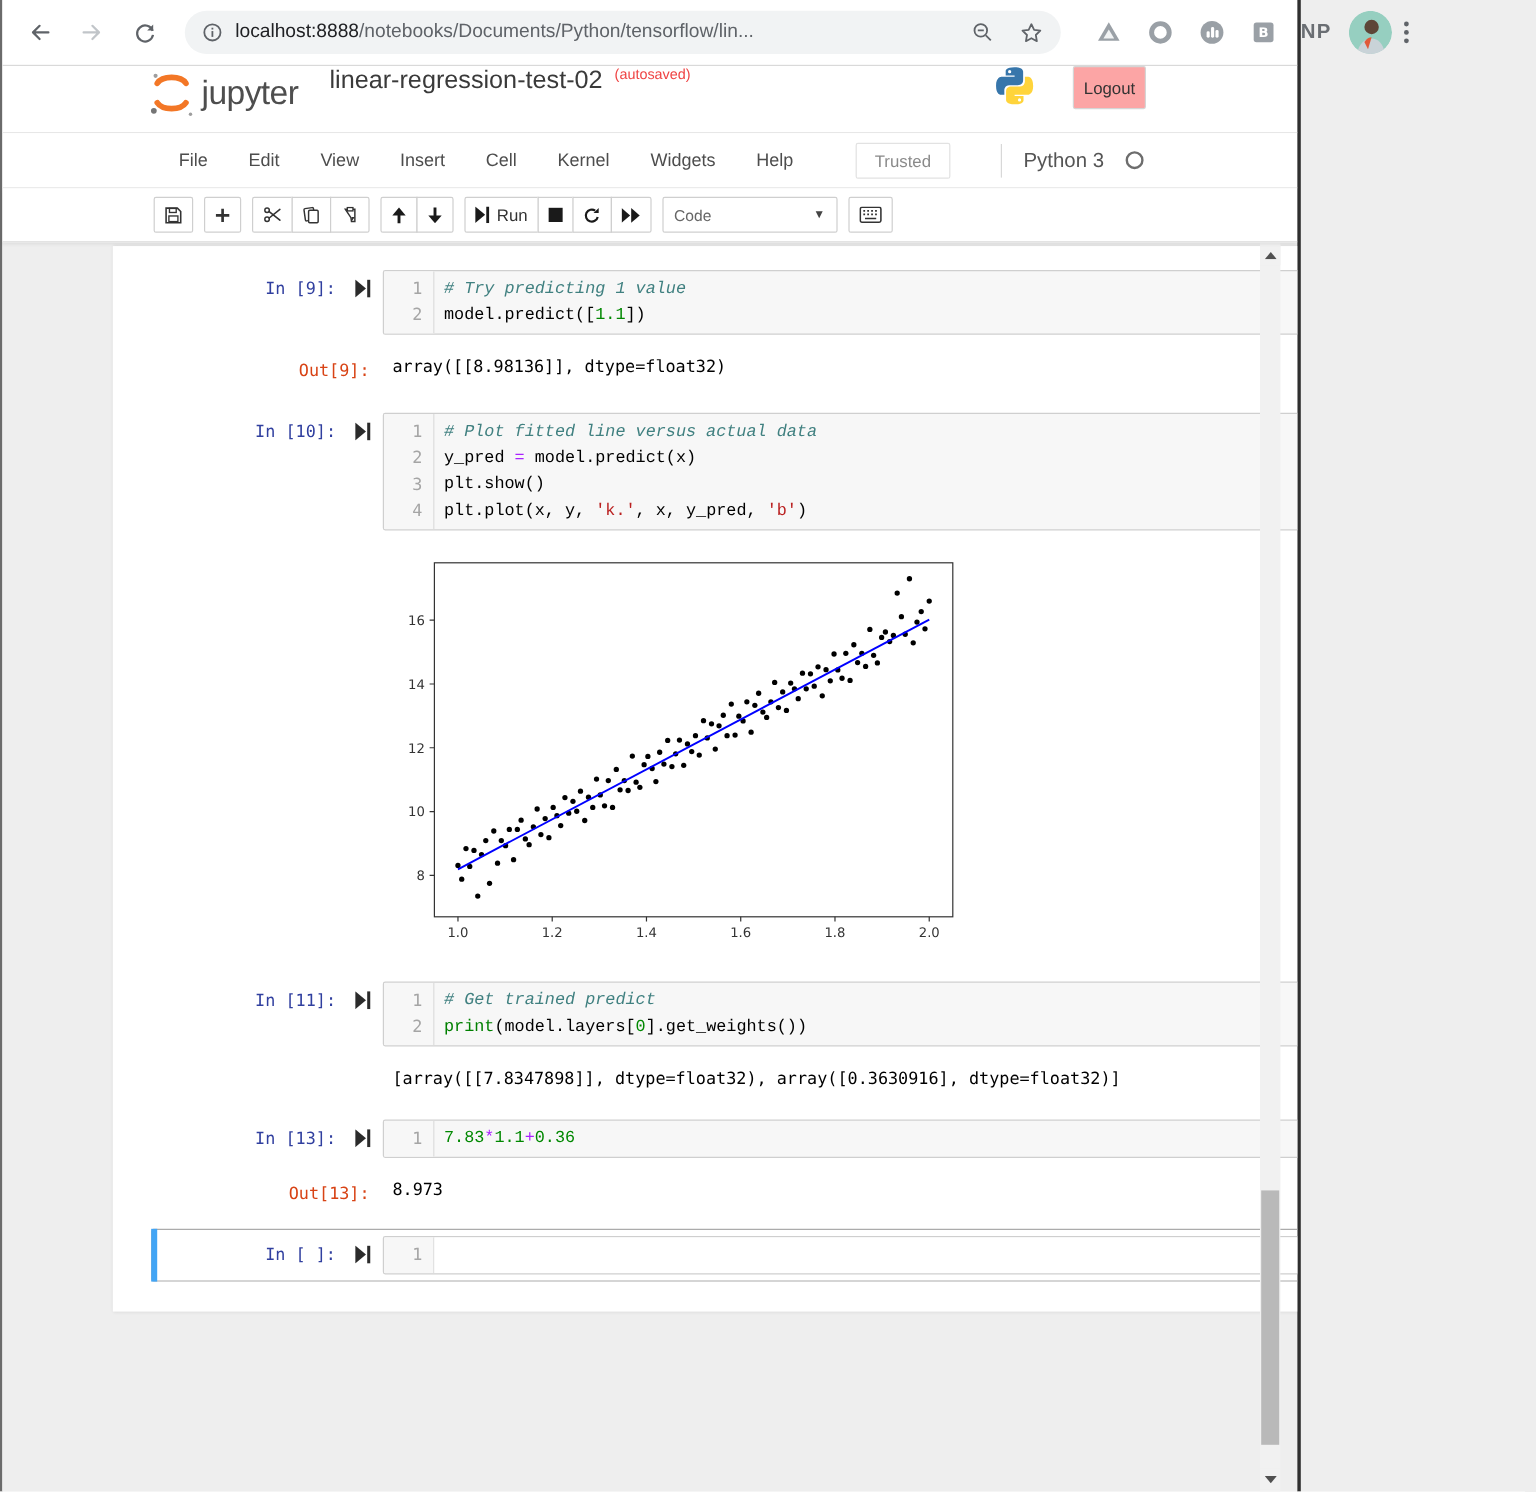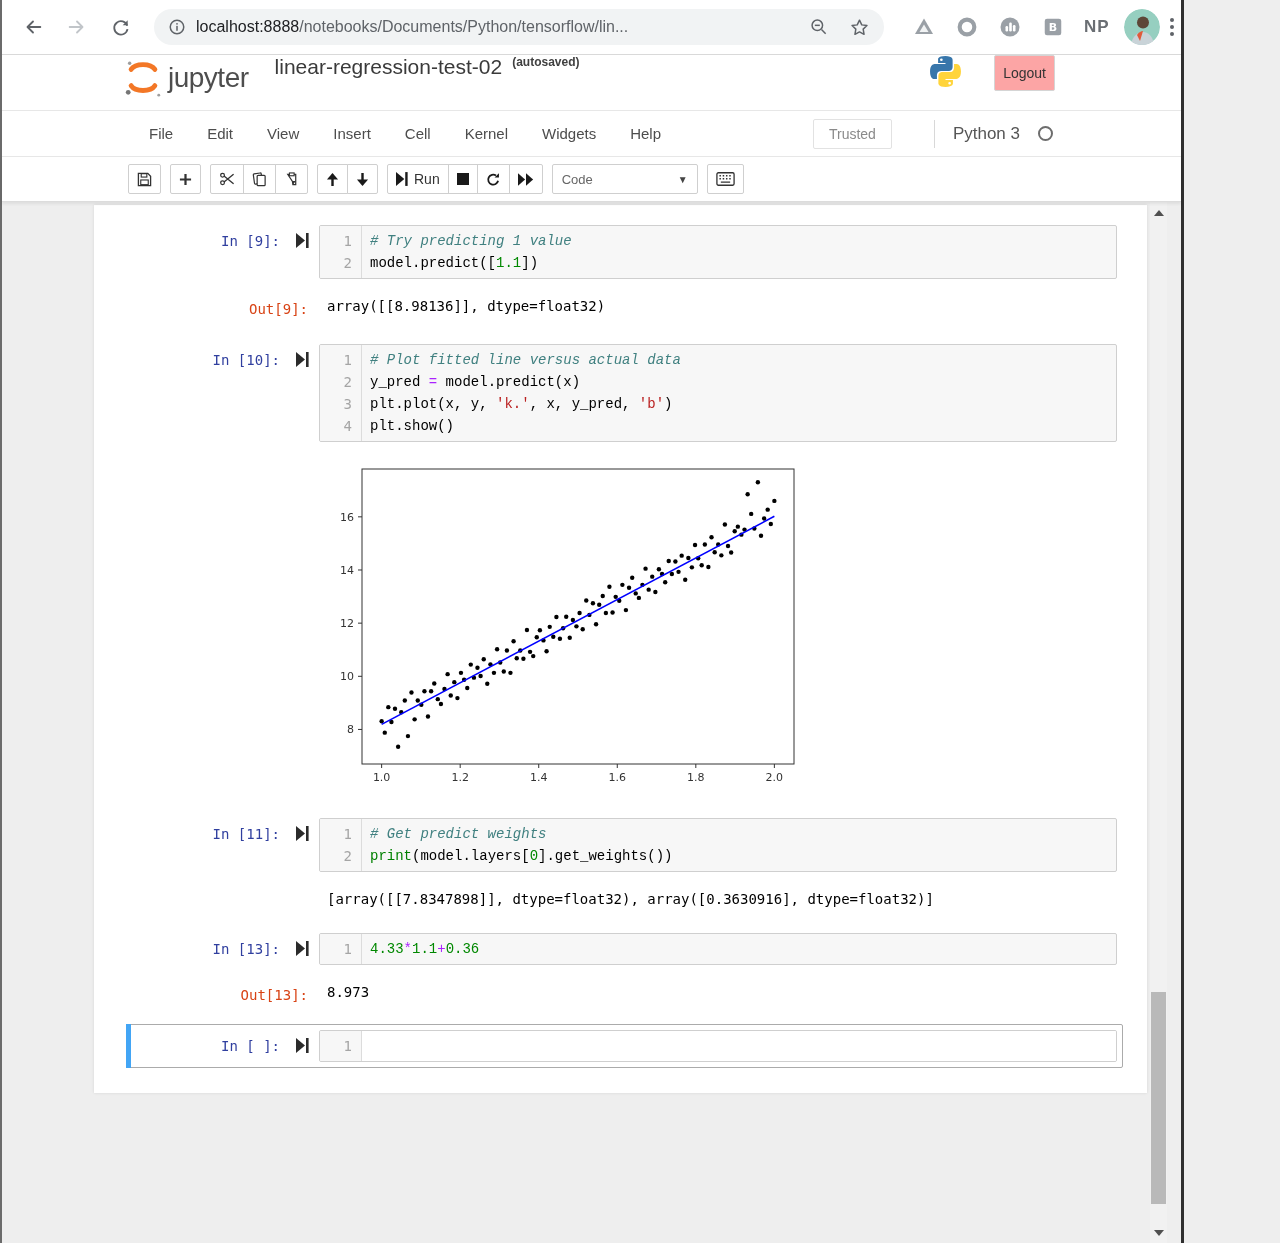--- a/index.html
+++ b/index.html
@@ -1,18 +1,18 @@
 <!DOCTYPE html>
 <html><head>
 <meta charset="utf-8">
 <style>
   * { box-sizing: border-box; margin: 0; padding: 0; }
   html,body { width:1280px; height:1243px; overflow:hidden; }
   body { font-family:"Liberation Sans", sans-serif; background:#eee; }
-  .window { width:1184px; height:1243px; display:flex; flex-direction:column;
+  .window { width:1084px; height:1243px; display:flex; flex-direction:column;
             border-left:2px solid #6b6b6b; border-right:3px solid #2f2f2f; background:#fff; }
 
   
   .chrome { height:55px; flex:none; background:#fff; border-bottom:1px solid #d9d9d9;
             display:flex; align-items:center; padding:0 10px 0 14px; }
   .navbtn { width:34px; height:34px; display:flex; align-items:center; justify-content:center;
             border-radius:50%; margin-right:10px; cursor:pointer; flex:none; }
   .omnibox { flex:none; width:730px; height:36px; background:#f1f3f4; border-radius:18px;
              display:flex; align-items:center; padding:0 14px; margin:0 10px 0 6px; }
   .omnibox .url { font-size:16px; color:#5f6368; white-space:nowrap; overflow:hidden;
@@ -24,21 +24,21 @@
   .avatar { width:36px; height:36px; border-radius:50%; overflow:hidden; flex:none; }
   .kebab { display:flex; flex-direction:column; gap:3px; padding:6px; margin-left:4px; }
   .kebab i { width:4px; height:4px; border-radius:50%; background:#5f6368; display:block; }
 
   
   .jp-header { height:56px; flex:none; background:#fff; border-bottom:1px solid #e7e7e7;
                display:flex; align-items:flex-start; padding:0 126px 0 120px; }
   .jp-logo { display:flex; align-items:center; gap:4px; cursor:pointer; }
   .jp-logo-text { font-size:28px; color:#4e4e4e; letter-spacing:-0.5px; }
   .nb-title { font-size:21px; color:#3a3a3a; margin-left:26px; cursor:pointer; }
-  .autosave { font-size:12px; color:#404040; margin-left:10px;font-weight:bold; }
+  .autosave { font-size:12px; color:#ef4444; margin-left:10px; }
   .hdr-spacer { flex:1; }
   .logout-btn { font-size:14px; color:#333; background:#fca5a5; border:1px solid #d5d5d5;
                 border-radius:2px; padding:9px 8px; margin-left:32px; cursor:pointer; }
 
   
   .menubar { height:46px; flex:none; background:#fff; border-bottom:1px solid #e7e7e7;
              display:flex; align-items:center; padding:0 128px 0 130px; }
   .menu-item { font-size:15px; color:#4d4d4d; padding:8px 17px; cursor:pointer; }
   .menu-right { margin-left:auto; display:flex; align-items:center; gap:18px; }
   .trusted-btn { font-size:14px; color:#8a8a8a; background:#fff; border:1px solid #e2e2e2;
@@ -359,22 +359,22 @@
             <div class="input-area">
               <div class="gutter">
                 <div class="gutter-num">1</div>
                 <div class="gutter-num">2</div>
                 <div class="gutter-num">3</div>
                 <div class="gutter-num">4</div>
               </div>
               <div class="code-area">
                 <div class="code-line"><span class="tok-com"># Plot fitted line versus actual data</span></div>
                 <div class="code-line"><span class="tok-pl">y_pred </span><span class="tok-op">=</span><span class="tok-pl"> model.predict(x)</span></div>
+                <div class="code-line"><span class="tok-pl">plt.show()</span></div>
                 <div class="code-line"><span class="tok-pl">plt.plot(x, y, </span><span class="tok-str">'k.'</span><span class="tok-pl">, x, y_pred, </span><span class="tok-str">'b'</span><span class="tok-pl">)</span></div>
-                <div class="code-line"><span class="tok-pl">plt.show()</span></div>
               </div>
             </div>
           </div>
           <div class="out-row">
             <div class="prompt-col out"></div>
             <div class="out-content chart-holder">
               <svg width="490" height="337">
                 <rect x="0" y="0" width="490" height="337" fill="#ffffff"></rect>
                 <line x1="54.636363636363654" y1="307" x2="54.636363636363654" y2="311" stroke="#333333" stroke-width="1"></line>
                 <text x="54.636363636363654" y="324" text-anchor="middle" font-family="DejaVu Sans, sans-serif" font-size="11" fill="#333333">1.0</text>
@@ -532,21 +532,21 @@
                   <polygon points="0,0 9,7.5 0,15" fill="#2b2b2b"></polygon>
                   <rect x="10" y="0" width="2.6" height="15" fill="#2b2b2b"></rect>
                 </svg></div>
             </div>
             <div class="input-area">
               <div class="gutter">
                 <div class="gutter-num">1</div>
                 <div class="gutter-num">2</div>
               </div>
               <div class="code-area">
-                <div class="code-line"><span class="tok-com"># Get predict weights</span></div>
+                <div class="code-line"><span class="tok-com"># Get trained predict</span></div>
                 <div class="code-line"><span class="tok-blt">print</span><span class="tok-pl">(model.layers[</span><span class="tok-num">0</span><span class="tok-pl">].get_weights())</span></div>
               </div>
             </div>
           </div>
           <div class="out-row">
             <div class="prompt-col out"></div>
             <div class="out-content">
               <pre class="out-text">[array([[7.8347898]], dtype=float32), array([0.3630916], dtype=float32)]</pre>
             </div>
           </div>
@@ -558,21 +558,21 @@
               <div class="run-icon"><svg width="13" height="15" viewBox="0 0 13 15">
                   <polygon points="0,0 9,7.5 0,15" fill="#2b2b2b"></polygon>
                   <rect x="10" y="0" width="2.6" height="15" fill="#2b2b2b"></rect>
                 </svg></div>
             </div>
             <div class="input-area">
               <div class="gutter">
                 <div class="gutter-num">1</div>
               </div>
               <div class="code-area">
-                <div class="code-line"><span class="tok-num">4.33</span><span class="tok-op">*</span><span class="tok-num">1.1</span><span class="tok-op">+</span><span class="tok-num">0.36</span></div>
+                <div class="code-line"><span class="tok-num">7.83</span><span class="tok-op">*</span><span class="tok-num">1.1</span><span class="tok-op">+</span><span class="tok-num">0.36</span></div>
               </div>
             </div>
           </div>
           <div class="out-row">
             <div class="prompt-col out">
               <div class="out-prompt">Out[13]:</div>
             </div>
             <div class="out-content">
               <pre class="out-text">8.973</pre>
             </div>

